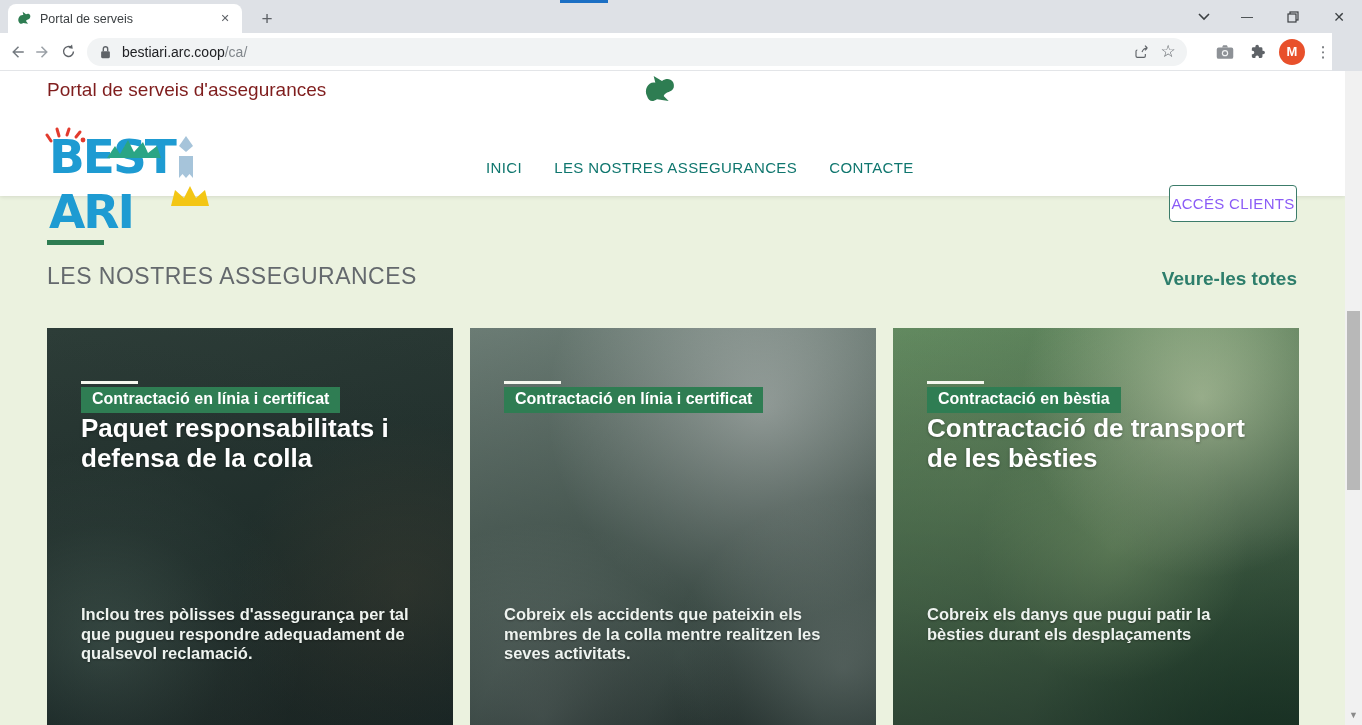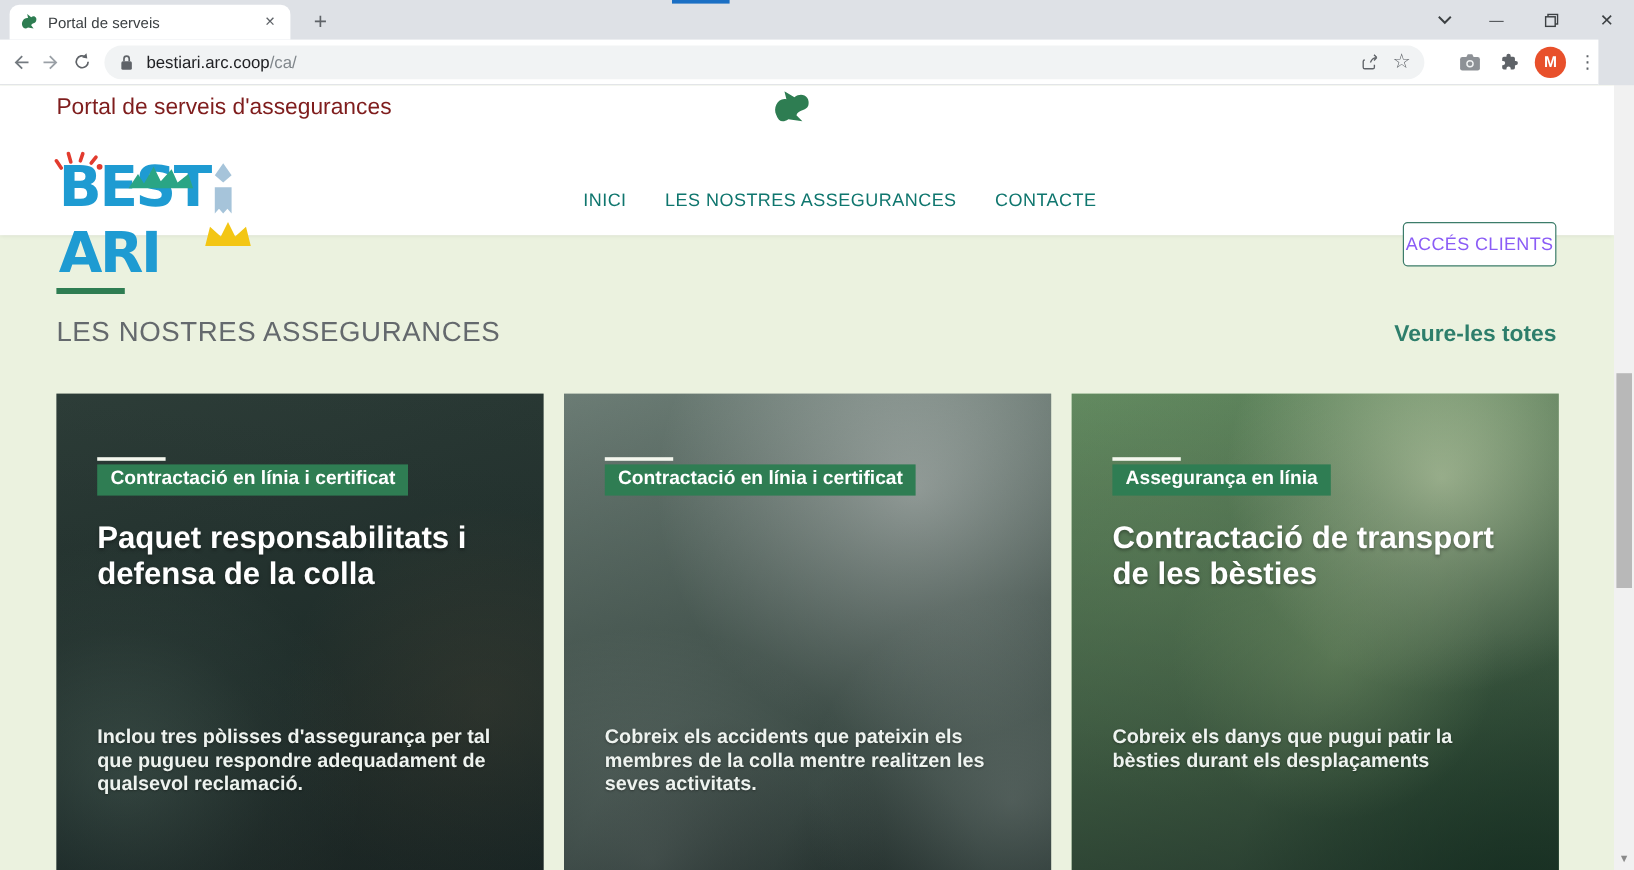--- a/index.html
+++ b/index.html
@@ -47,21 +47,21 @@
   .section-bar{position:absolute;top:169px;left:47px;width:57px;height:5px;background:#2e7d52;}
   .section-title{position:absolute;top:192px;left:47px;font-size:23px;font-weight:300;color:#64696d;letter-spacing:.5px;}
   .see-all{position:absolute;top:197px;right:48px;font-size:19px;font-weight:bold;color:#2d7e6b;cursor:pointer;}
 
   .cards{position:absolute;top:257px;left:47px;display:flex;gap:17px;}
   .card{position:relative;width:406px;height:500px;overflow:hidden;cursor:pointer;}
   .card-overlay{position:absolute;inset:0;background:linear-gradient(rgba(22,38,33,.18) 0%,rgba(20,34,31,.45) 55%,rgba(14,26,26,.72) 100%);}
   .card-inner{position:absolute;inset:0;padding:0 34px;box-sizing:border-box;}
   .card-bar{margin-top:53px;width:57px;height:3px;background:#f4f7ee;}
   .card-badge{display:inline-block;margin-top:3px;background:#2f7d53;color:#ffffff;font-size:16px;font-weight:600;padding:3px 11px 5px;}
-  .card-title{margin-top:20px;color:#ffffff;font-size:26px;font-weight:bold;line-height:30px;text-shadow:0 1px 3px rgba(0,0,0,.35);}
+  .card-title{margin-top:0;color:#ffffff;font-size:26px;font-weight:bold;line-height:30px;text-shadow:0 1px 3px rgba(0,0,0,.35);}
   .card-desc{position:absolute;top:277px;left:34px;right:30px;color:#eef3ef;font-size:16.5px;font-weight:600;line-height:19.5px;text-shadow:0 1px 2px rgba(0,0,0,.35);}
 
   .bg-correfoc{background:
     radial-gradient(circle at 14% 64%, rgba(195,232,212,.30), rgba(195,232,212,.06) 26%, transparent 42%),
     radial-gradient(circle at 88% 52%, rgba(130,100,70,.28), transparent 38%),
     radial-gradient(circle at 55% 90%, rgba(70,60,50,.35), transparent 45%),
     linear-gradient(160deg,#32423d 0%,#273532 45%,#202d2f 100%);}
   .bg-smoke{background:
     radial-gradient(circle at 72% 16%, rgba(255,255,255,.55), transparent 42%),
     radial-gradient(circle at 18% 78%, rgba(232,240,236,.42), transparent 38%),
@@ -250,21 +250,21 @@
         <div class="card-bar"></div>
         <span class="card-badge">Contractació en línia i certificat</span>
         <div class="card-desc">Cobreix els accidents que pateixin els membres de la colla mentre realitzen les seves activitats.</div>
       </div>
     </div>
 
     <div class="card bg-foliage">
       <div class="card-overlay"></div>
       <div class="card-inner">
         <div class="card-bar"></div>
-        <span class="card-badge">Assegurança en línia</span>
+        <span class="card-badge">Contractació en bèstia</span>
         <div class="card-title">Contractació de transport de les bèsties</div>
         <div class="card-desc">Cobreix els danys que pugui patir la bèsties durant els desplaçaments</div>
       </div>
     </div>
 
   </div>
 </div>
 
 <div class="scrollbar">
   <div class="scroll-thumb"></div>

